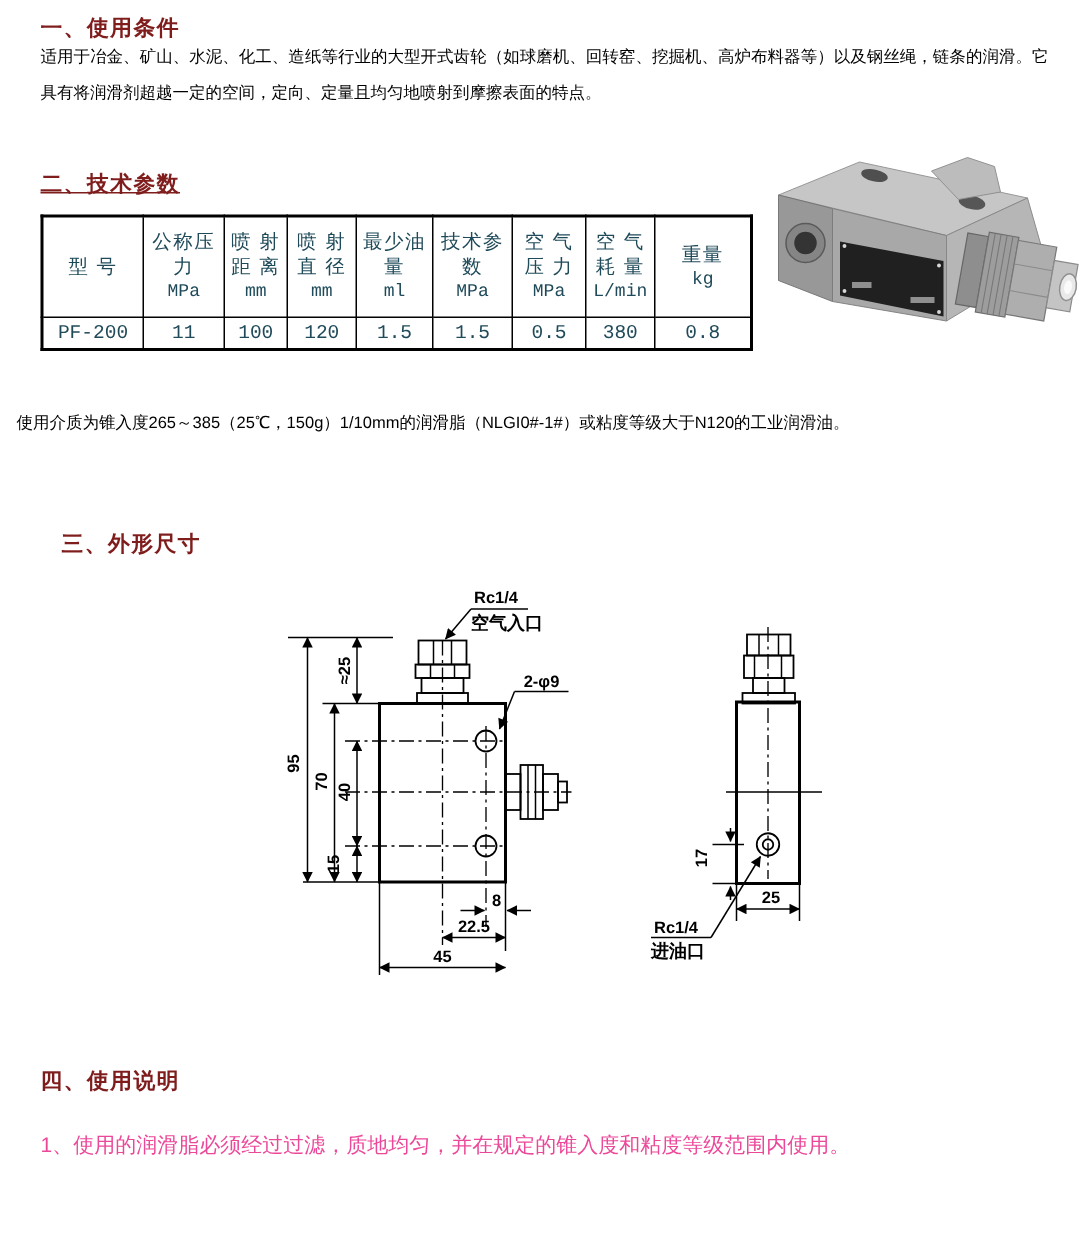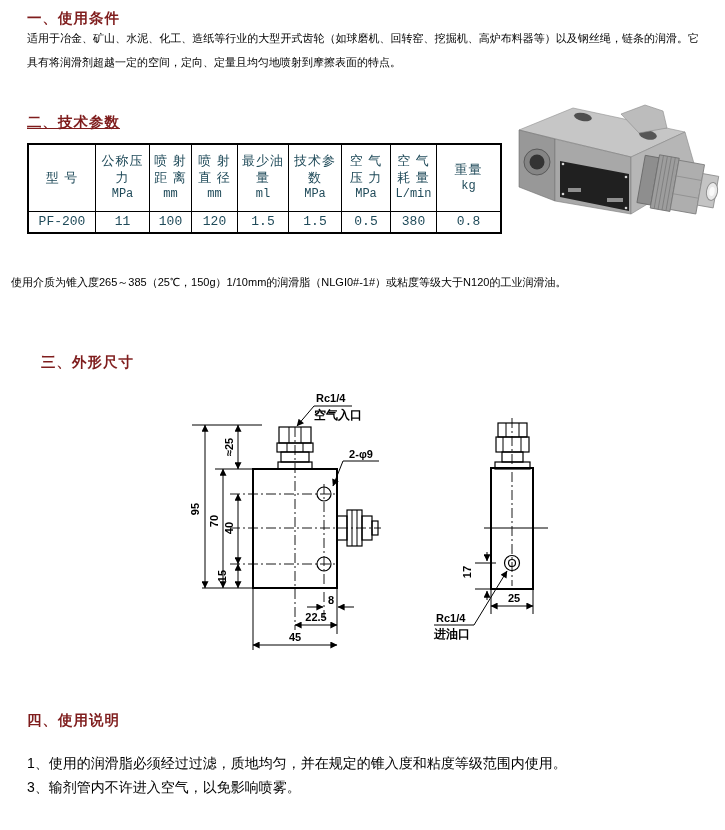--- a/index.html
+++ b/index.html
@@ -10,21 +10,21 @@
   .para{font-size:11px;color:#000000;line-height:24px;width:672px;text-align:justify;}
   .ptable{position:absolute;left:27px;top:143px;border-collapse:collapse;
           table-layout:fixed;width:463px;border:2px solid #000;}
   .ptable th,.ptable td{border:1.5px solid #000;padding:0;vertical-align:middle;}
   .ptable thead tr{height:67px;}
   .ptable tbody tr{height:22px;}
   .ptable th{font-weight:normal;}
   .hl{font-size:13px;color:#1f4a59;line-height:17px;text-align:center;letter-spacing:1px;}
   .hl.unit{font-family:"Liberation Mono",monospace;font-size:12px;letter-spacing:0;}
   .ptable td{font-family:"Liberation Mono",monospace;font-size:13px;color:#1f4a59;text-align:center;}
-  .list-item{font-size:14px;color:#000000;line-height:23.5px;white-space:nowrap;}
+  .list-item{font-size:14px;color:#ec4899;line-height:23.5px;white-space:nowrap;}
   svg text{fill:#000;}
   .dim{font-family:"Liberation Sans",sans-serif;font-size:11px;font-weight:bold;}
   .dimcn{font-family:"Liberation Sans",sans-serif;font-size:12px;font-weight:bold;}
   .ln{stroke:#000;stroke-width:1;fill:none;}
   .ln2{stroke:#000;stroke-width:2;fill:none;}
   .ln13{stroke:#000;stroke-width:1.2;fill:none;}
   .cl{stroke:#000;stroke-width:0.9;fill:none;stroke-dasharray:10 3 2 3;}
 </style>
 </head>
 <body>
@@ -225,14 +225,13 @@
     <text class="dim" x="251" y="234">Rc1/4</text>
     <path class="ln" d="M249 237 H289"></path>
     <text class="dimcn" x="249" y="250">进油口</text>
     <path class="ln" d="M289 237 L322 183" marker-end="url(#arr)"></path>
   </g>
 </svg>
 
 <div class="abs heading" style="left:27px;top:711px;">四、使用说明</div>
 <div class="abs" style="left:27px;top:752px;" id="usage-list">
     <div class="list-item">1、使用的润滑脂必须经过过滤，质地均匀，并在规定的锥入度和粘度等级范围内使用。</div>
-    <div class="list-item">3、输剂管内不许进入空气，以免影响喷雾。</div>
   </div>
 
 </body></html>

